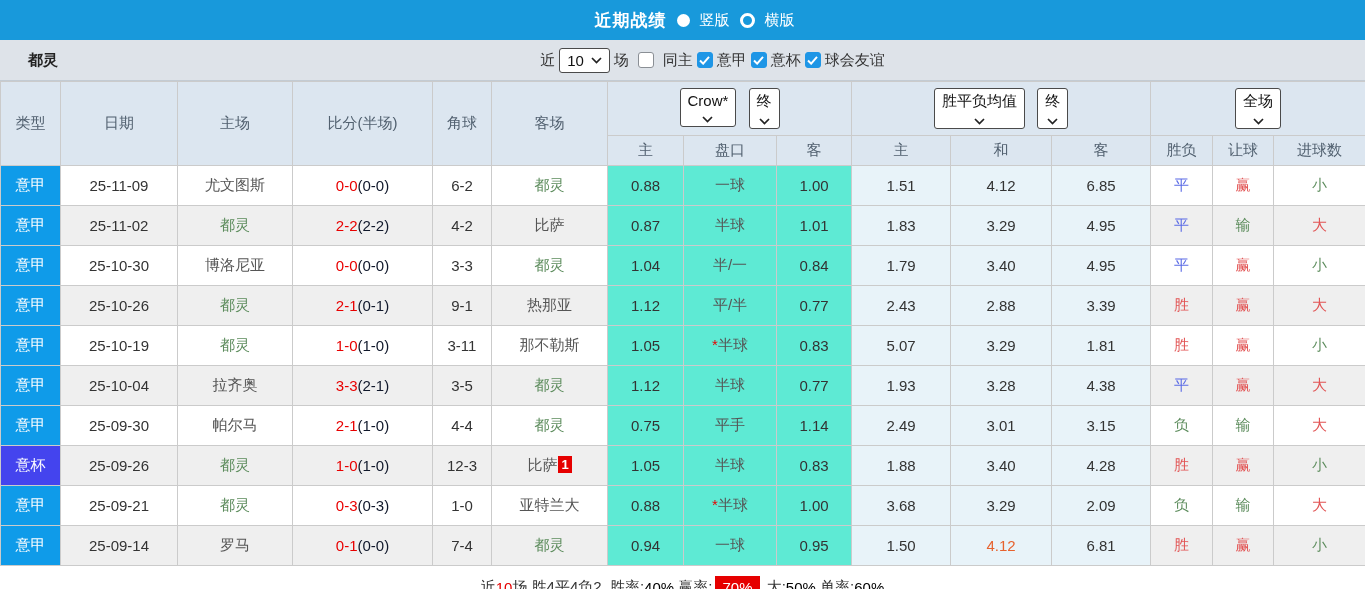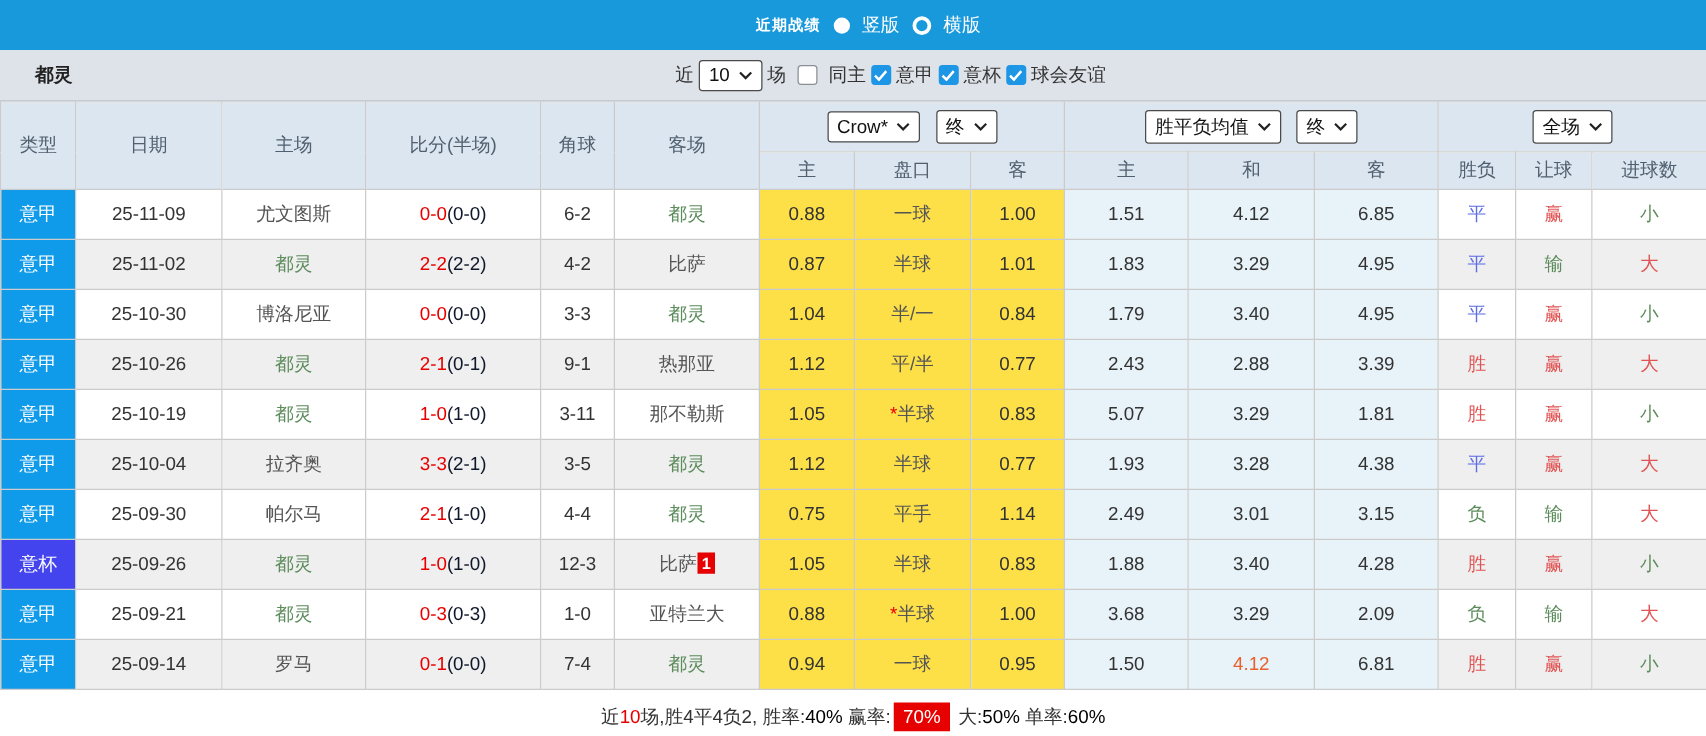--- a/index.html
+++ b/index.html
@@ -1,21 +1,21 @@
 <!DOCTYPE html>
 <html><head>
 <meta charset="utf-8">
 <style>
   * { margin:0; padding:0; box-sizing:border-box; }
   html,body { width:1365px; }
   body { font-family:"Liberation Sans","DejaVu Sans",sans-serif; background:#fff; }
 
   
   .topbar { height:40px; background:#1899DB; display:flex; align-items:center; justify-content:center; gap:10px; }
-  .topbar .title { color:#fff; font-weight:bold; font-size:12px; letter-spacing:1px;margin-left:24px; }
+  .topbar .title { color:#fff; font-weight:bold; font-size:17px; letter-spacing:1px;margin-left:24px; }
   .radio { width:13px; height:13px; border-radius:50%; display:inline-block; vertical-align:middle; }
   .radio.filled { background:#fff; }
   .radio.hollow { background:transparent; border:3px solid #fff; width:15px; height:15px; }
   .topbar .rlabel { color:#fff; font-size:15px; }
 
   
   .filterbar { height:41px; background:#DEE3E9; position:relative; display:flex; align-items:center; justify-content:center; border-bottom:1px solid #c3cbd3; }
   .teamname { position:absolute; left:28px; font-weight:bold; font-size:15px; color:#222; }
   .filters { display:flex; align-items:center; gap:4px; font-size:15px; color:#333; margin-left:60px; }
   .cb { width:16px; height:16px; border-radius:3px; display:inline-flex; align-items:center; justify-content:center; vertical-align:-3px; }
@@ -28,29 +28,29 @@
 
   
   table { width:1365px; border-collapse:collapse; table-layout:fixed; }
   th, td { border:1px solid #CBCBCB; text-align:center; font-weight:normal; overflow:hidden; white-space:nowrap; }
   thead th { background:#DCE6F0; color:#51606F; font-size:15px; }
   tr.h1 th { height:31px; border-bottom:none; }
   tr.h1 th.hsel { border-bottom:1px solid #CBCBCB; }
   tr.h2 th { height:30px; }
   th.rspan { height:61px; border-bottom:1px solid #CBCBCB;margin-top:11px; }
   .hsel { background:#DCE6F0; }
-  .hsel .sel { margin:6px 4px; }
+  .hsel .sel { margin:6px 4px;flex-direction:column; }
 
   tbody td { height:40px; font-size:15px; color:#333; }
   tbody tr:nth-child(even) td.par { background:#EFEFEF; }
   tbody tr:nth-child(odd)  td.par { background:#FFFFFF; }
   td.type { color:#fff; font-size:15px; }
   td.t-league { background:#0F9BE9; }
   td.t-cup { background:#4444EE; }
-  td.asia { background:#fde047; }
+  td.asia { background:#5eead4; }
   td.euro { background:#E8F3F9; }
   td.line { color:#555; }
   .tname { color:#555; }
   .tname.green { color:#5C8C5C; }
   .ft { color:#E80000; }
   .ht { color:#0f172a; }
   .star { color:#E80000; }
   .star:empty { display:none; }
   .badge { display:inline-block; background:#E60000; color:#fff; font-size:13px; font-weight:bold; line-height:17px; padding:0 3px; margin-left:1px; vertical-align:1px; }
   .badge:empty { display:none; }

